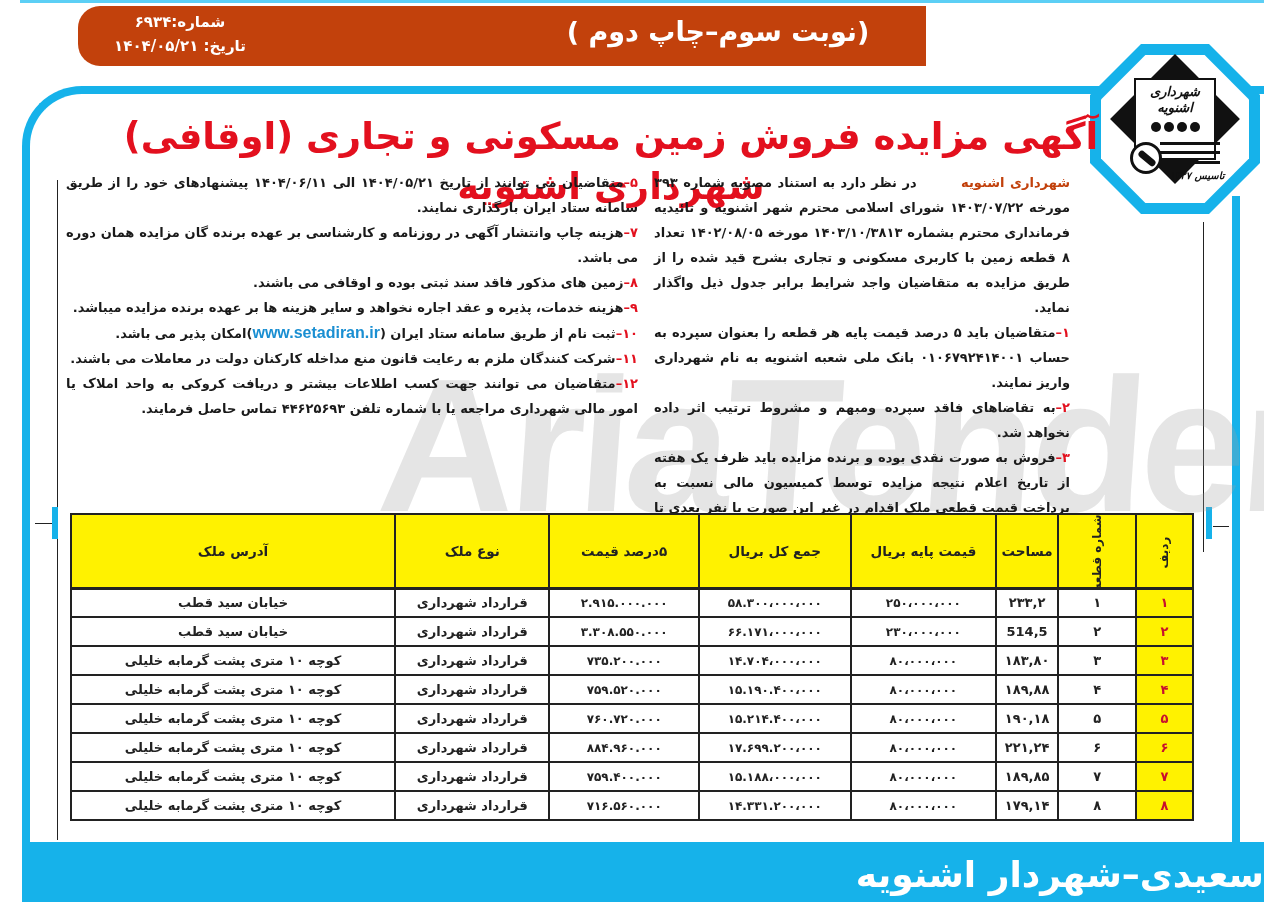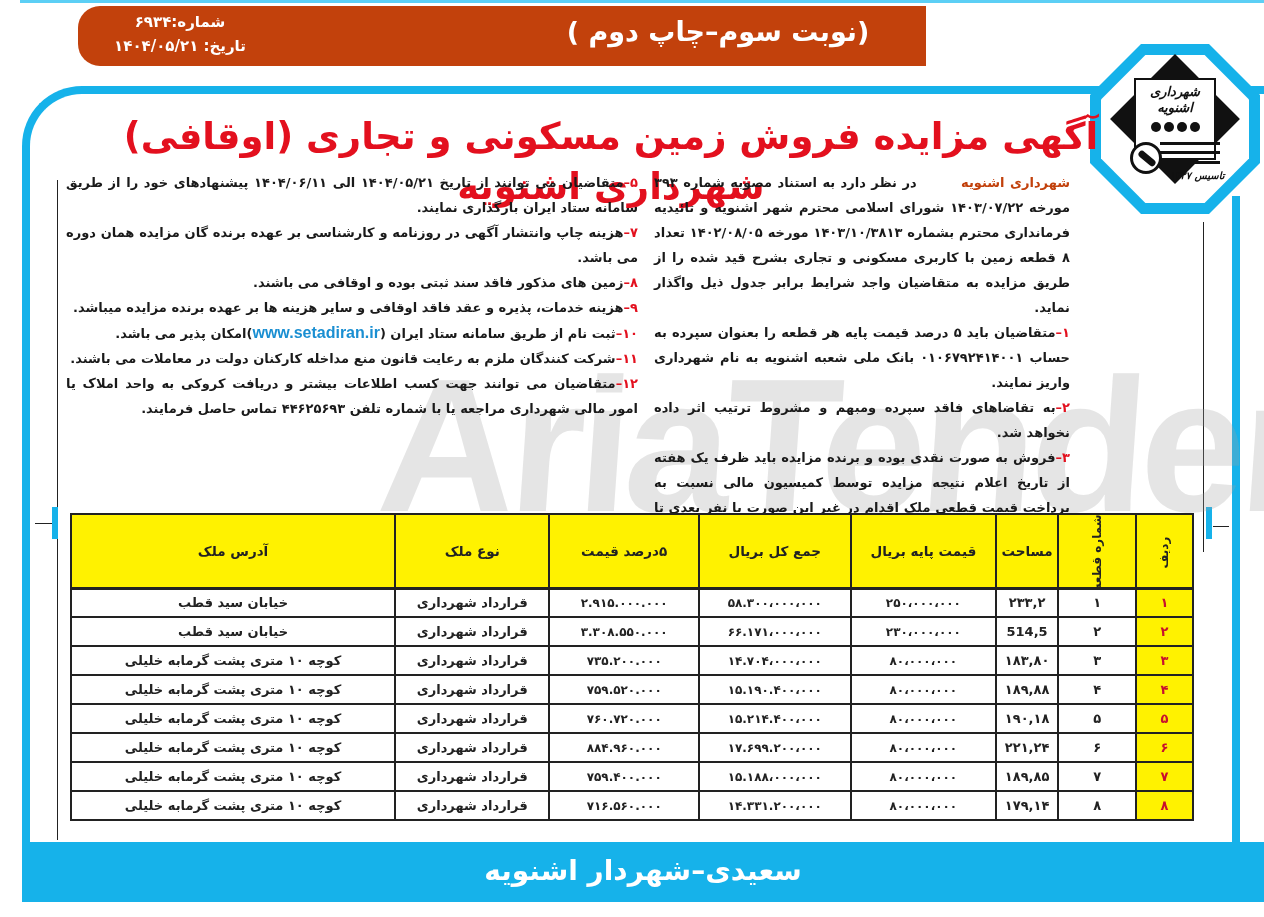--- a/index.html
+++ b/index.html
@@ -110,22 +110,22 @@
     .tbl td { height: 29px; color: #222; background: rgba(255,255,255,0.85); }
     .tbl td.idx { background: #fff200; color: #c8102e; }
     .tbl th.vert span { display: inline-block; transform: rotate(-90deg); white-space: nowrap; font-size: 12px; line-height: 13px; }
     .tbl td.money { font-size: 12px; letter-spacing: 0.5px; }
 
     
     .footer {
       position: absolute; left: 22px; top: 842px; width: 1242px; height: 60px; background: #16b2ea;
     }
     .footer-text {
-      position: absolute; left: 0; top: 12px; width: 100%; text-align: center; direction: rtl;
-      color: #fff; font-weight: bold; font-size: 28px;
+      position: absolute; left: 0; top: 12px; width: 100%; text-align: right; direction: rtl;
+      color: #fff; font-weight: bold; font-size: 36px;
     }
     .bottom-line { position: absolute; left: 22px; top: 902px; width: 1242px; height: 15px; background: #fff; }
   </style>
 </head>
 <body>
 
 <div class="top-line"></div>
 
 <div class="header-pill">
   <div class="issue-box">
@@ -173,21 +173,21 @@
   <p><span class="red">شهرداری اشنویه</span><span> در نظر دارد به استناد مصوبه شماره ۳۹۳ مورخه ۱۴۰۳/۰۷/۲۲ شورای اسلامی محترم شهر اشنویه و تائیدیه فرمانداری محترم بشماره ۱۴۰۳/۱۰/۳۸۱۳ مورخه ۱۴۰۲/۰۸/۰۵ تعداد ۸ قطعه زمین با کاربری مسکونی و تجاری بشرح قید شده را از طریق مزایده به متقاضیان واجد شرایط برابر جدول ذیل واگذار نماید.</span></p>
   <p><span class="num">۱–</span><span>متقاضیان باید ۵ درصد قیمت پایه هر قطعه را بعنوان سپرده به حساب ۰۱۰۶۷۹۲۴۱۴۰۰۱ بانک ملی شعبه اشنویه به نام شهرداری واریز نمایند.</span></p>
   <p><span class="num">۲–</span><span>به تقاضاهای فاقد سپرده ومبهم و مشروط ترتیب اثر داده نخواهد شد.</span></p>
   <p><span class="num">۳–</span><span>فروش به صورت نقدی بوده و برنده مزایده باید ظرف یک هفته از تاریخ اعلام نتیجه مزایده توسط کمیسیون مالی نسبت به پرداخت قیمت قطعی ملک اقدام در غیر این صورت با نفر بعدی تا نفر سوم به ترتیب اولویت قرارداد منعقد و سپرده نفرات انصراف دهنده به نفع شهرداری ضبط خواهد شد و به هیچ عنوان مسترد نخواهد شد.</span></p>
 </div>
 
 <div class="col col-left">
   <p><span class="num">۵–</span><span>متقاضیان می توانند از تاریخ ۱۴۰۴/۰۵/۲۱ الی ۱۴۰۴/۰۶/۱۱ پیشنهادهای خود را از طریق سامانه ستاد ایران بارگذاری نمایند.</span></p>
   <p><span class="num">۷–</span><span>هزینه چاپ وانتشار آگهی در روزنامه و کارشناسی بر عهده برنده گان مزایده همان دوره می باشد.</span></p>
   <p><span class="num">۸–</span><span>زمین های مذکور فاقد سند ثبتی بوده و اوقافی می باشند.</span></p>
-  <p><span class="num">۹–</span><span>هزینه خدمات، پذیره و عقد فاقد اوقافی و سایر هزینه ها بر عهده برنده مزایده میباشد.</span></p>
+  <p><span class="num">۹–</span><span>هزینه خدمات، پذیره و عقد اجاره نخواهد و سایر هزینه ها بر عهده برنده مزایده میباشد.</span></p>
   <p><span class="num">۱۰–</span><span>ثبت نام از طریق سامانه ستاد ایران (</span><span class="url">www.setadiran.ir</span><span>)امکان پذیر می باشد.</span></p>
   <p><span class="num">۱۱–</span><span>شرکت کنندگان ملزم به رعایت قانون منع مداخله کارکنان دولت در معاملات می باشند.</span></p>
   <p><span class="num">۱۲–</span><span>متقاضیان می توانند جهت کسب اطلاعات بیشتر و دریافت کروکی به واحد املاک یا امور مالی شهرداری مراجعه یا با شماره تلفن ۴۴۶۲۵۶۹۳ تماس حاصل فرمایند.</span></p>
 </div>
 
 <table class="tbl">
   <colgroup>
     <col style="width:57px">
       <col style="width:76px">
       <col style="width:62px">

